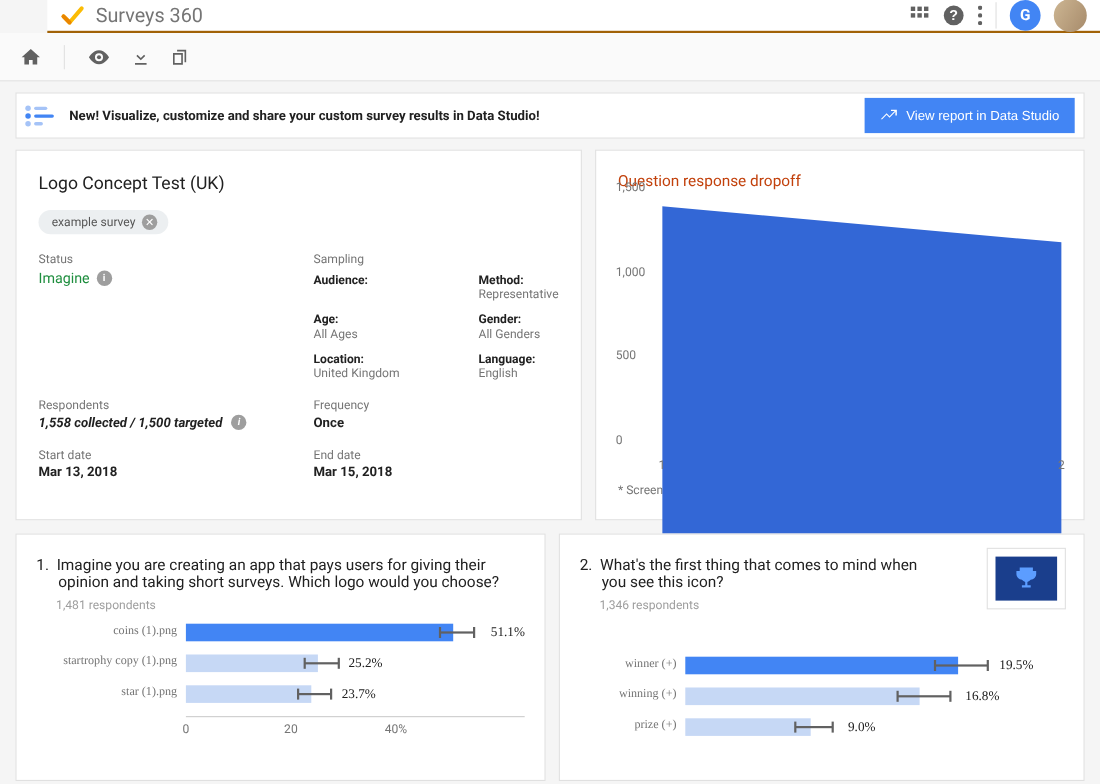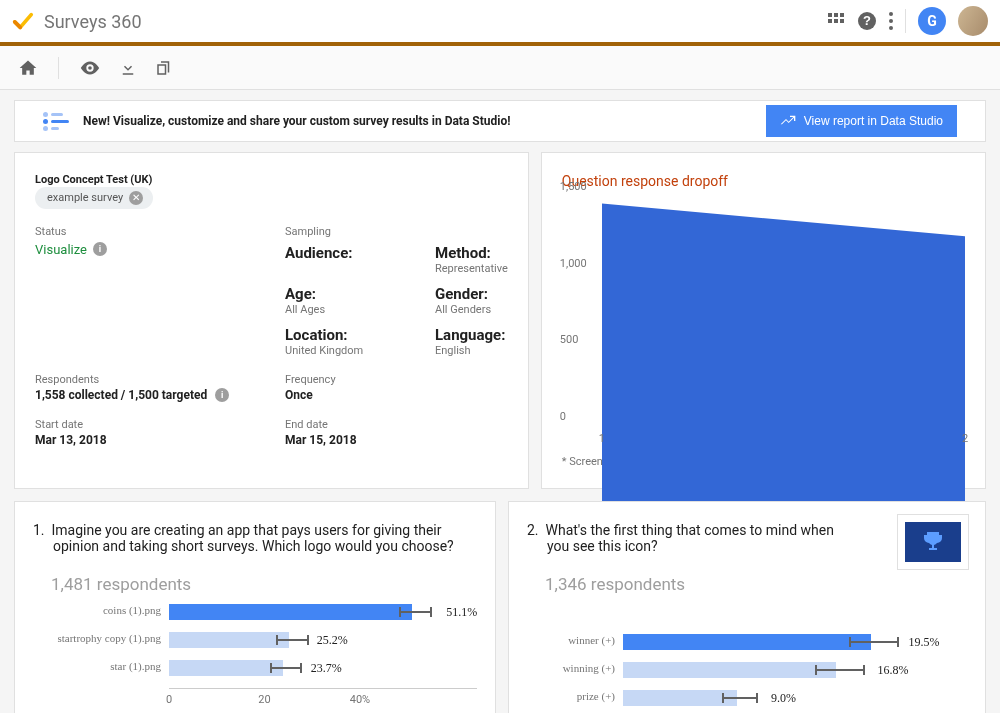--- a/index.html
+++ b/index.html
@@ -9,27 +9,28 @@
     }
     body {
       font-family: Roboto, Arial, sans-serif;
       background: #f5f5f5;
       color: #333;
       width: 1000px;
       height: 713px;
       overflow: hidden;
     }
     .header {
-      height: 46px;
+      height: 30px;
       background: white;
       display: flex;
       align-items: center;
       padding: 0 12px;
       justify-content: space-between;
-      border-bottom: 4px solid #a16207;
+      border-bottom: 2px solid #a16207;
+      margin-left: 43px;
     }
     .header-left {
       display: flex;
       align-items: center;
       gap: 10px;
     }
     .logo-mark {
       width: 22px;
       height: 22px;
       position: relative;
@@ -68,21 +69,21 @@
     }
     .toolbar .sep { width:1px; height:22px; background:#e0e0e0; margin:0 2px; }
 
     .banner {
       margin: 10px 14px;
       background: white;
       border: 1px solid #e0e0e0;
       display: flex;
       align-items: center;
       justify-content: space-between;
-      padding: 8px 28px;
+      padding: 8px 8px;
       height: 42px;
     }
     .banner-left { display:flex; align-items:center; gap:14px; }
     .banner-icon { display:flex; flex-direction:column; gap:2px; }
     .banner-icon .dot { width:5px; height:5px; border-radius:50%; background:#4285f4; display:inline-block;}
     .banner-icon .row { display:flex; align-items:center; gap:3px;}
     .banner-icon .dash { width:12px; height:3px; background:#a5c3f7; border-radius:2px; }
     .banner-text { font-size: 12px; font-weight: 700; color: #212121;}
     .banner-btn {
       background: #4285f4;
@@ -100,51 +101,51 @@
       margin: 0 14px 12px;
     }
     .card {
       background: white;
       border: 1px solid #e0e0e0;
       padding: 20px;
     }
     .card.left { flex: 0 0 482px; }
     .card.right { flex: 1; }
 
-    .card-title { font-size:11px; color:#212121; font-weight:700; }
+    .card-title { font-size:16px; color:#212121; font-weight:400; margin-bottom:14px;}
     .tag {
       background: #eceff1; border-radius:14px; padding:4px 10px 4px 12px; font-size:11px; color:#555;
       display:inline-flex; align-items:center; gap:6px;
     }
     .tag .x { background:#9e9e9e; color:white; width:14px; height:14px; border-radius:50%; font-size:10px; display:flex; align-items:center; justify-content:center;}
     .label { font-size:11px; color:#757575; }
     .value { font-size:12px; color:#212121; font-weight:700; margin-top:2px;}
     .status-complete { color:#1e8e3e; font-weight:400; font-size:13px; display:flex; align-items:center; gap:6px; margin-top:4px;}
     .info-dot{width:14px;height:14px;border-radius:50%;background:#9e9e9e;color:white;font-size:9px;display:inline-flex;align-items:center;justify-content:center;font-weight:700;}
     .meta-row { display:flex; margin-top:16px; gap:10px;}
     .meta-col { display:flex; flex-direction:column; gap:12px; }
     .sampling-grid { display:flex; flex-direction:column; gap:10px;}
     .sampling-pair { display:flex; gap:30px;}
     .sampling-pair > div { }
-    .sub-label { font-size:15px; color:#212121; font-weight:700;}
+    .sub-label { font-size:11px; color:#212121; font-weight:700;}
     .sub-val { font-size:11px; color:#757575;}
 
     
     .chart-area { position:relative; height:230px; margin-left:40px;}
     .y-tick { position:absolute; left:-42px; font-size:11px; color:#757575; transform:translateY(-50%);}
     .chart-poly { position:absolute; inset:0; }
     .x-tick { position:absolute; bottom:-16px; font-size:11px; color:#757575; transform:translateX(-50%);}
     .chart-note { font-size:11px; color:#757575; margin-top:26px;}
 
     
     .qrow { display:flex; gap:12px; margin:0 14px;}
     .qcard { background:white; border:1px solid #e0e0e0; padding:20px 18px 0; flex:1; position:relative;}
     .qcard.left{ flex:0 0 482px;}
     .q-text{ font-size:14px; color:#212121; margin-left:20px; text-indent:-20px;}
-    .q-resp{ font-size:17px; color:#9e9e9e; margin:20px 0 10px 18px;}
+    .q-resp{ font-size:11px; color:#9e9e9e; margin:6px 0 10px 18px;}
     .barchart { margin-left:8px; }
     .bar-row { display:flex; align-items:flex-start; gap:8px; height:28px;font-family:Liberation Serif, serif; }
     .bar-label { width:120px; text-align:right; font-size:11px; color:#757575;}
     .bar-track { position:relative; flex:1; height:16px;}
     .bar-fill { position:absolute; left:0; top:0; bottom:0; background:#c6d8f5;}
     .bar-fill.primary{ background:#4285f4;}
     .bar-err{position:absolute; height:2px; background:#616161; top:50%; transform:translateY(-50%);}
     .bar-err::before,.bar-err::after{content:"";position:absolute;width:2px;height:10px;background:#616161;top:-4px;}
     .bar-err::before{left:-1px;} .bar-err::after{right:-1px;}
     .bar-val{position:absolute; font-size:12px; color:#212121; top:50%; transform:translateY(-50%);}
@@ -258,21 +259,21 @@
     <div class="tag">
       <span>example survey</span>
       <span class="x">✕</span>
     </div>
 
     <div class="meta-row">
       <div style="flex:0 0 240px" class="meta-col">
         <div>
           <div class="label">Status</div>
           <div class="status-complete">
-              <span>Visualize</span>
+              <span>Imagine</span>
               <span class="info-dot">i</span>
             </div>
         </div>
       </div>
       <div style="flex:1">
         <div class="label">Sampling</div>
         <div class="sampling-grid" style="margin-top:6px;">
           <div class="sampling-pair">
             <div style="width:120px">
               <div class="sub-label">Audience:</div>
@@ -302,21 +303,21 @@
               <div class="sub-val">English</div>
             </div>
           </div>
         </div>
       </div>
     </div>
 
     <div class="meta-row">
       <div style="flex:0 0 240px">
         <div class="label">Respondents</div>
-        <div class="value" style="display:flex;align-items:flex-end;gap:8px;">
+        <div class="value" style="display:flex;align-items:flex-end;gap:8px;font-style:italic;">
             <span>1,558 collected / 1,500 targeted</span>
             <span class="info-dot">i</span>
           </div>
       </div>
       <div>
         <div class="label">Frequency</div>
         <div class="value">Once</div>
       </div>
     </div>
 

